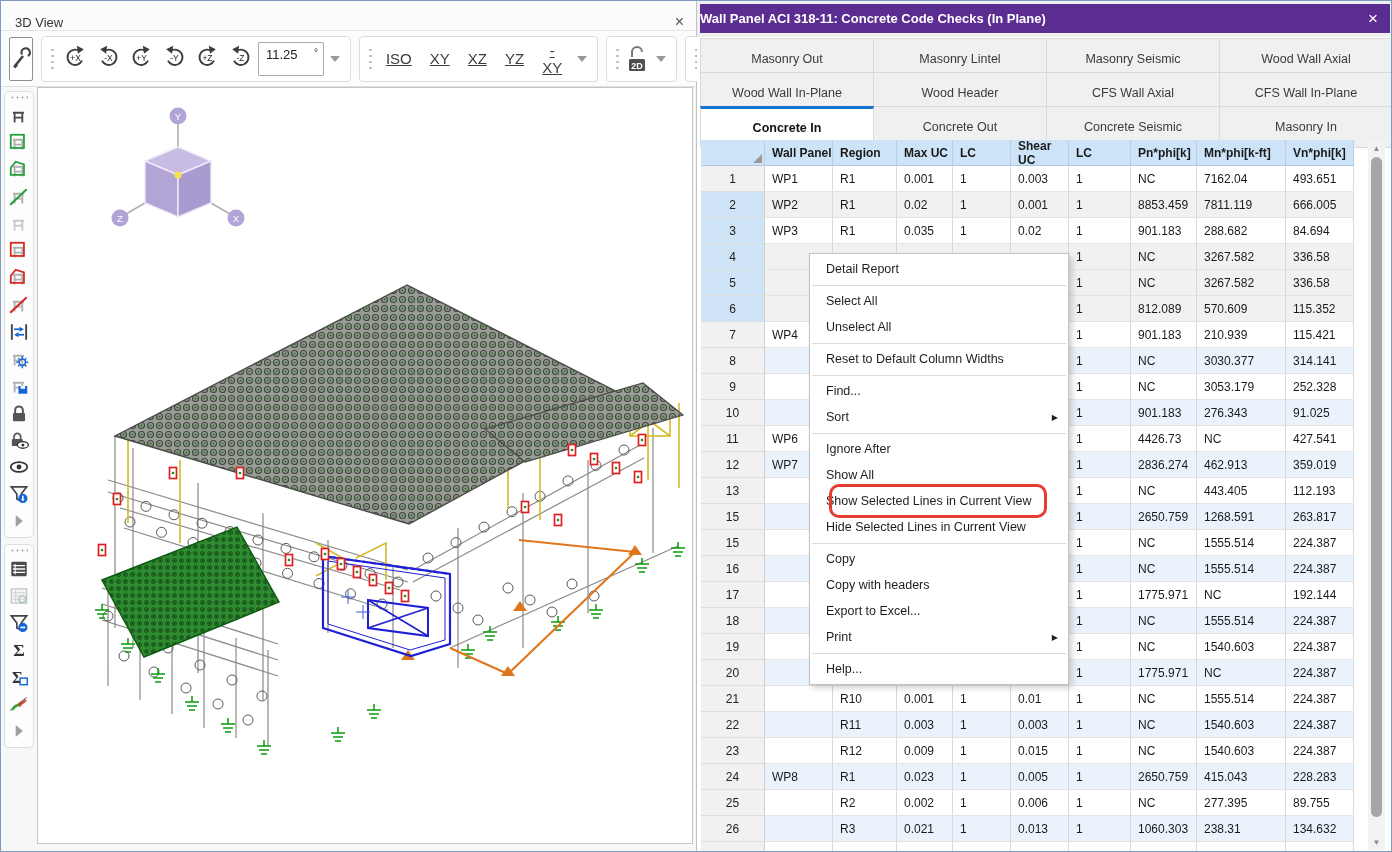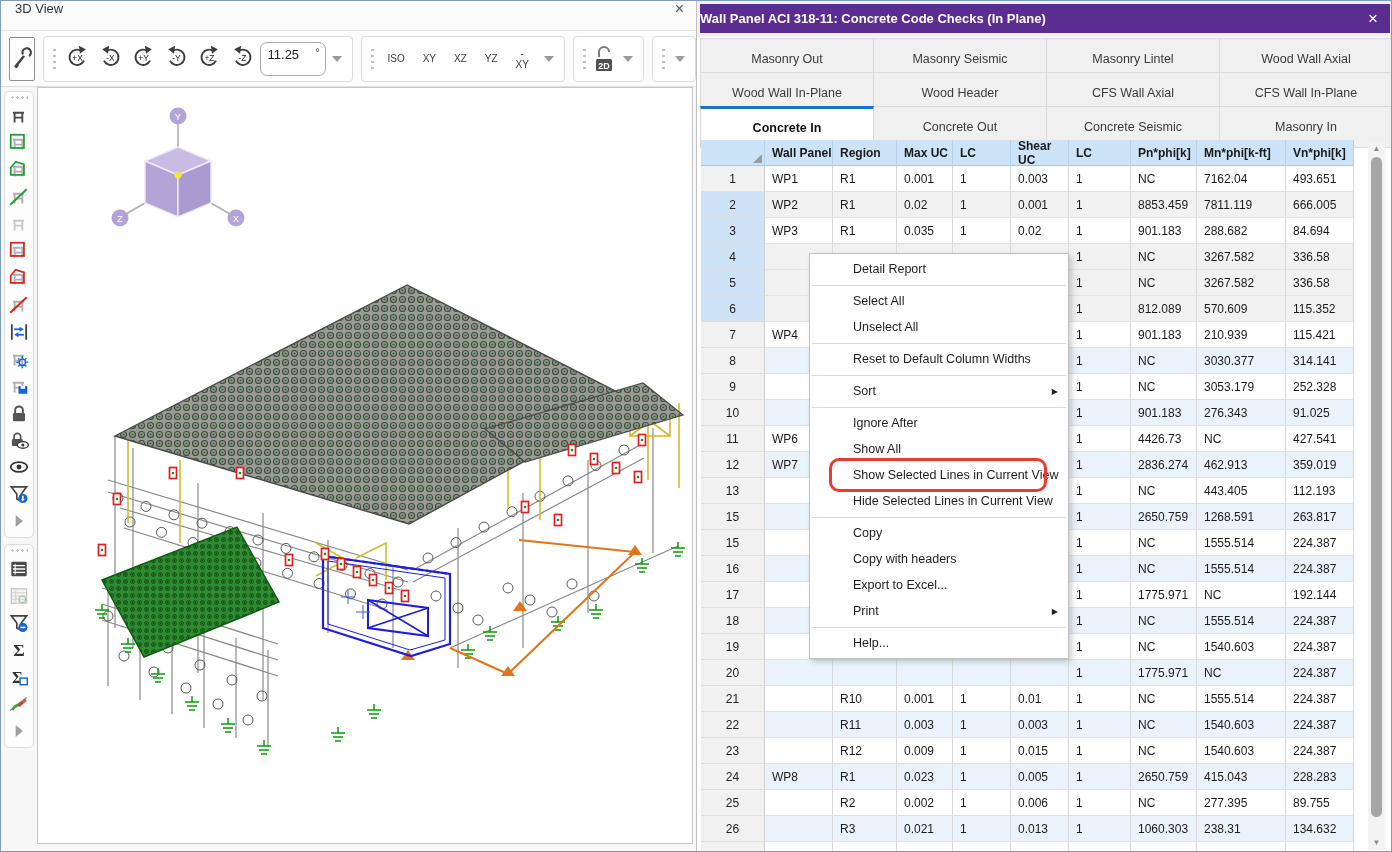--- a/index.html
+++ b/index.html
@@ -5,37 +5,37 @@
   * { margin:0; padding:0; box-sizing:border-box; }
   body { font-family:"Liberation Sans", sans-serif; background:#d8d8d8; }
   .window { position:relative; width:1392px; height:852px; background:#f2f2f2;
             border:1px solid #7d9cbe; overflow:hidden; }
 
   
   .left-panel { position:absolute; left:0; top:0; width:696px; height:852px;
                 background:#f7f7f7; border-right:1px solid #c2c2c2; }
   .lp-title { position:absolute; left:0; top:0; width:100%; height:30px;
               background:#fbfbfb; border-bottom:1px solid #e4e4e4;
-              display:flex; align-items:flex-start; }
+              display:flex; align-items:flex-end; }
   .lp-title-text { margin-left:14px; font-size:13px; color:#333; }
   .lp-close { margin-left:auto; margin-right:12px; font-size:16px; color:#555;
               cursor:pointer; line-height:1; }
   .lp-toolbar { position:absolute; left:0; top:30px; width:100%; height:56px;
                 background:#fcfcfc; border-bottom:1px solid #e0e0e0;
                 display:flex; align-items:center; gap:8px; padding-left:8px; }
   .tool-first { width:32px; height:44px; border:1px solid #8f8f8f; background:#fff;
                 border-radius:2px; display:flex; align-items:center; justify-content:center; }
   .tgroup { height:46px; border:1px solid #dcdcdc; border-radius:4px; background:#fff;
             display:flex; align-items:center; padding:0 5px; gap:1px; }
   .grip { width:5px; height:24px; margin:0 3px;
           background:radial-gradient(circle,#bdbdbd 1.1px,transparent 1.3px) 0 0/5px 6px repeat-y; }
   .tbtn { border:none; background:transparent; padding:2px 3px; cursor:pointer;
           font-family:"Liberation Sans",sans-serif; }
-  .tbtn.view { font-size:10px; color:#3c3c3c; padding:0 9px; height:38px; }
-  .angle-box { width:66px; height:34px; border:1px solid #ababab; border-radius:7px;
+  .tbtn.view { font-size:15px; color:#3c3c3c; padding:0 9px; height:38px;text-decoration:underline; }
+  .angle-box { width:66px; height:34px; border:1px solid #ababab; border-radius:1px;
                background:#fff; display:flex; align-items:flex-start; padding:4px 5px 0 7px; }
   .angle-box input { border:none; outline:none; width:40px; font-size:13px; color:#222;
                      font-family:"Liberation Sans",sans-serif; }
   .deg { font-size:10px; color:#333; margin-left:auto; }
   .drop { width:0; height:0; border-left:5px solid transparent; border-right:5px solid transparent;
           border-top:6px solid #9a9a9a; margin:0 5px; }
 
   
   .lp-side { position:absolute; left:0; top:86px; width:36px; height:766px; background:#f7f7f7; }
   .sgroup { margin:4px 3px 6px 3px; border:1px solid #ddd; border-radius:5px; background:#fdfdfd;
@@ -87,21 +87,21 @@
   
   .vscroll { position:absolute; left:671px; top:140px; width:17px; height:709px; background:#f3f3f3; }
   .vthumb { position:absolute; left:3px; top:16px; width:11px; height:660px; background:#a6a6a6; border-radius:6px; }
   .sarrow { position:absolute; left:0; width:17px; height:15px; display:flex; align-items:center;
             justify-content:center; font-size:8px; color:#8a8a8a; cursor:pointer; }
   .sarrow.up { top:0; } .sarrow.down { bottom:0; }
 
   
   .ctx-menu { position:absolute; left:112px; top:252px; width:260px; background:#fff;
               border:1px solid #c3c3c3; box-shadow:3px 3px 6px rgba(0,0,0,.18); padding:2px 0; z-index:50; }
-  .mitem { position:relative; height:26px; display:flex; align-items:center; padding-left:43px;
+  .mitem { position:relative; height:26px; display:flex; align-items:center; padding-left:16px;
            font-size:12.5px; color:#1e1e1e; cursor:pointer; }
   .marrow { position:absolute; right:10px; font-size:8px; color:#222; }
   .msep { height:1px; background:#d9d9d9; margin:2.5px 2px; }
   .redbox { position:absolute; left:19px; right:21px; top:-4px; bottom:-4px;
             border:3px solid #e53e30; border-radius:10px; pointer-events:none; }
 </style>
 </head>
 <body>
 
 <div class="window">
@@ -540,22 +540,22 @@
 
   <div class="right-panel">
     <div class="rp-topstrip"></div>
     <div class="rp-title">
       <span class="rp-title-text">Wall Panel ACI 318-11: Concrete Code Checks (In Plane)</span>
       <span class="rp-close">×</span>
     </div>
 
     <div class="tab-row" style="top:37px">
         <div class="tab">Masonry Out</div>
+        <div class="tab">Masonry Lintel</div>
         <div class="tab">Masonry Seismic</div>
-        <div class="tab">Masonry Lintel</div>
         <div class="tab">Wood Wall Axial</div>
       </div>
     <div class="tab-row" style="top:71px">
         <div class="tab">Wood Wall In-Plane</div>
         <div class="tab">Wood Header</div>
         <div class="tab">CFS Wall Axial</div>
         <div class="tab">CFS Wall In-Plane</div>
       </div>
     <div class="tab-row" style="top:105px">
         <div class="tab active">Concrete In</div>
@@ -921,20 +921,23 @@
         </div>
         <div class="mitem">
           <span class="mlabel">Unselect All</span>
         </div>
         <div class="msep"></div>
         <div class="mitem">
           <span class="mlabel">Reset to Default Column Widths</span>
         </div>
         <div class="msep"></div>
         <div class="mitem">
+          <span class="mlabel">Find...</span>
+        </div>
+        <div class="mitem">
           <span class="mlabel">Sort</span>
           <span class="marrow">▶</span>
         </div>
         <div class="msep"></div>
         <div class="mitem">
           <span class="mlabel">Ignore After</span>
         </div>
         <div class="mitem">
           <span class="mlabel">Show All</span>
         </div>

